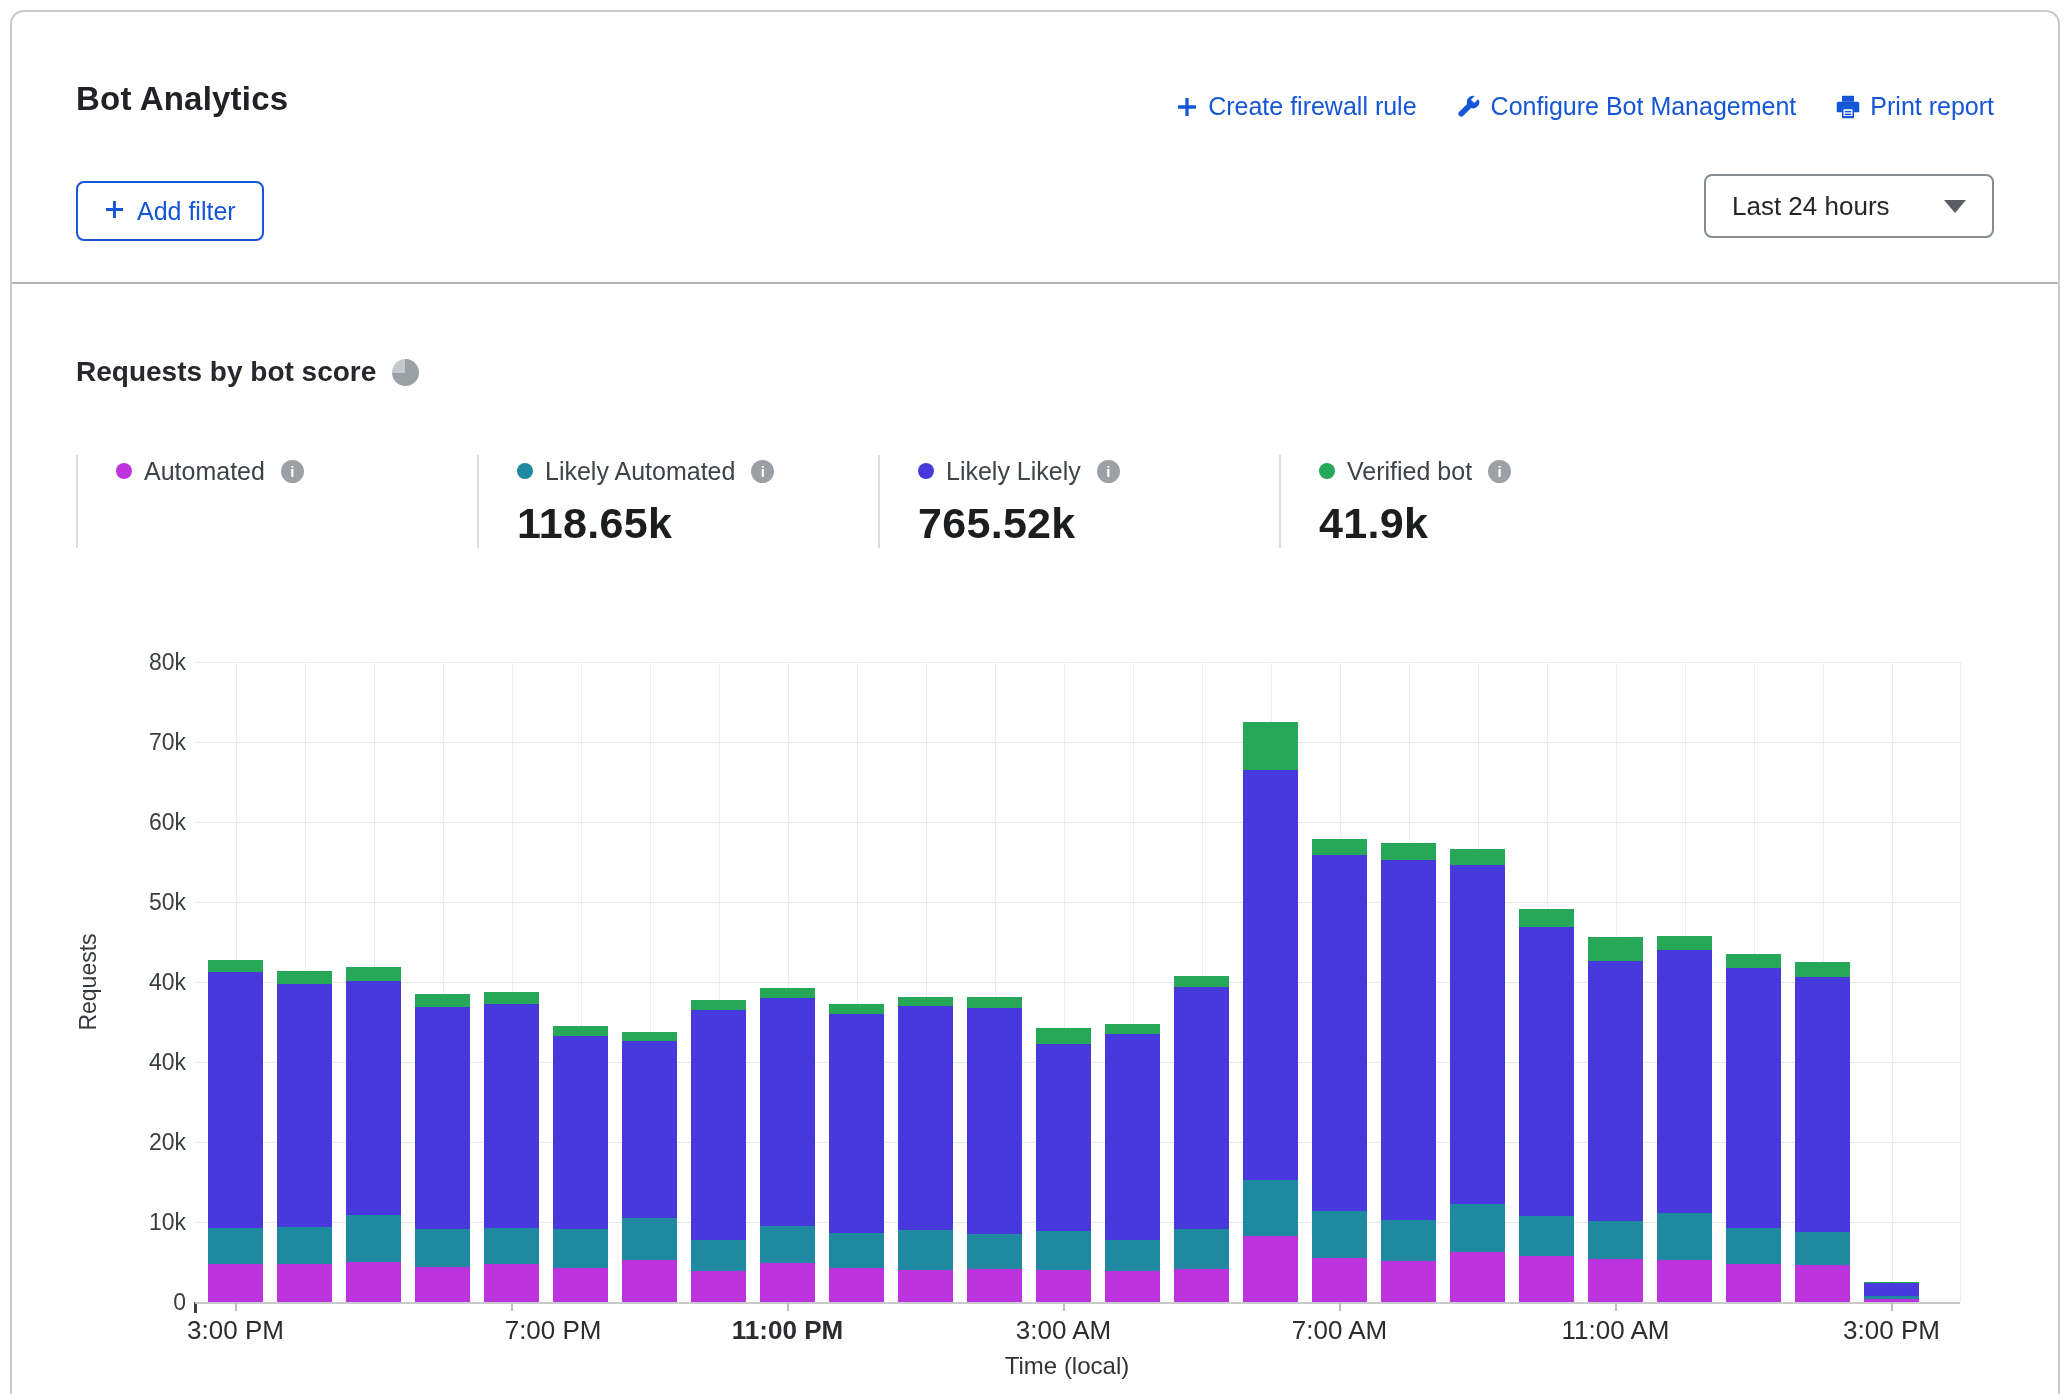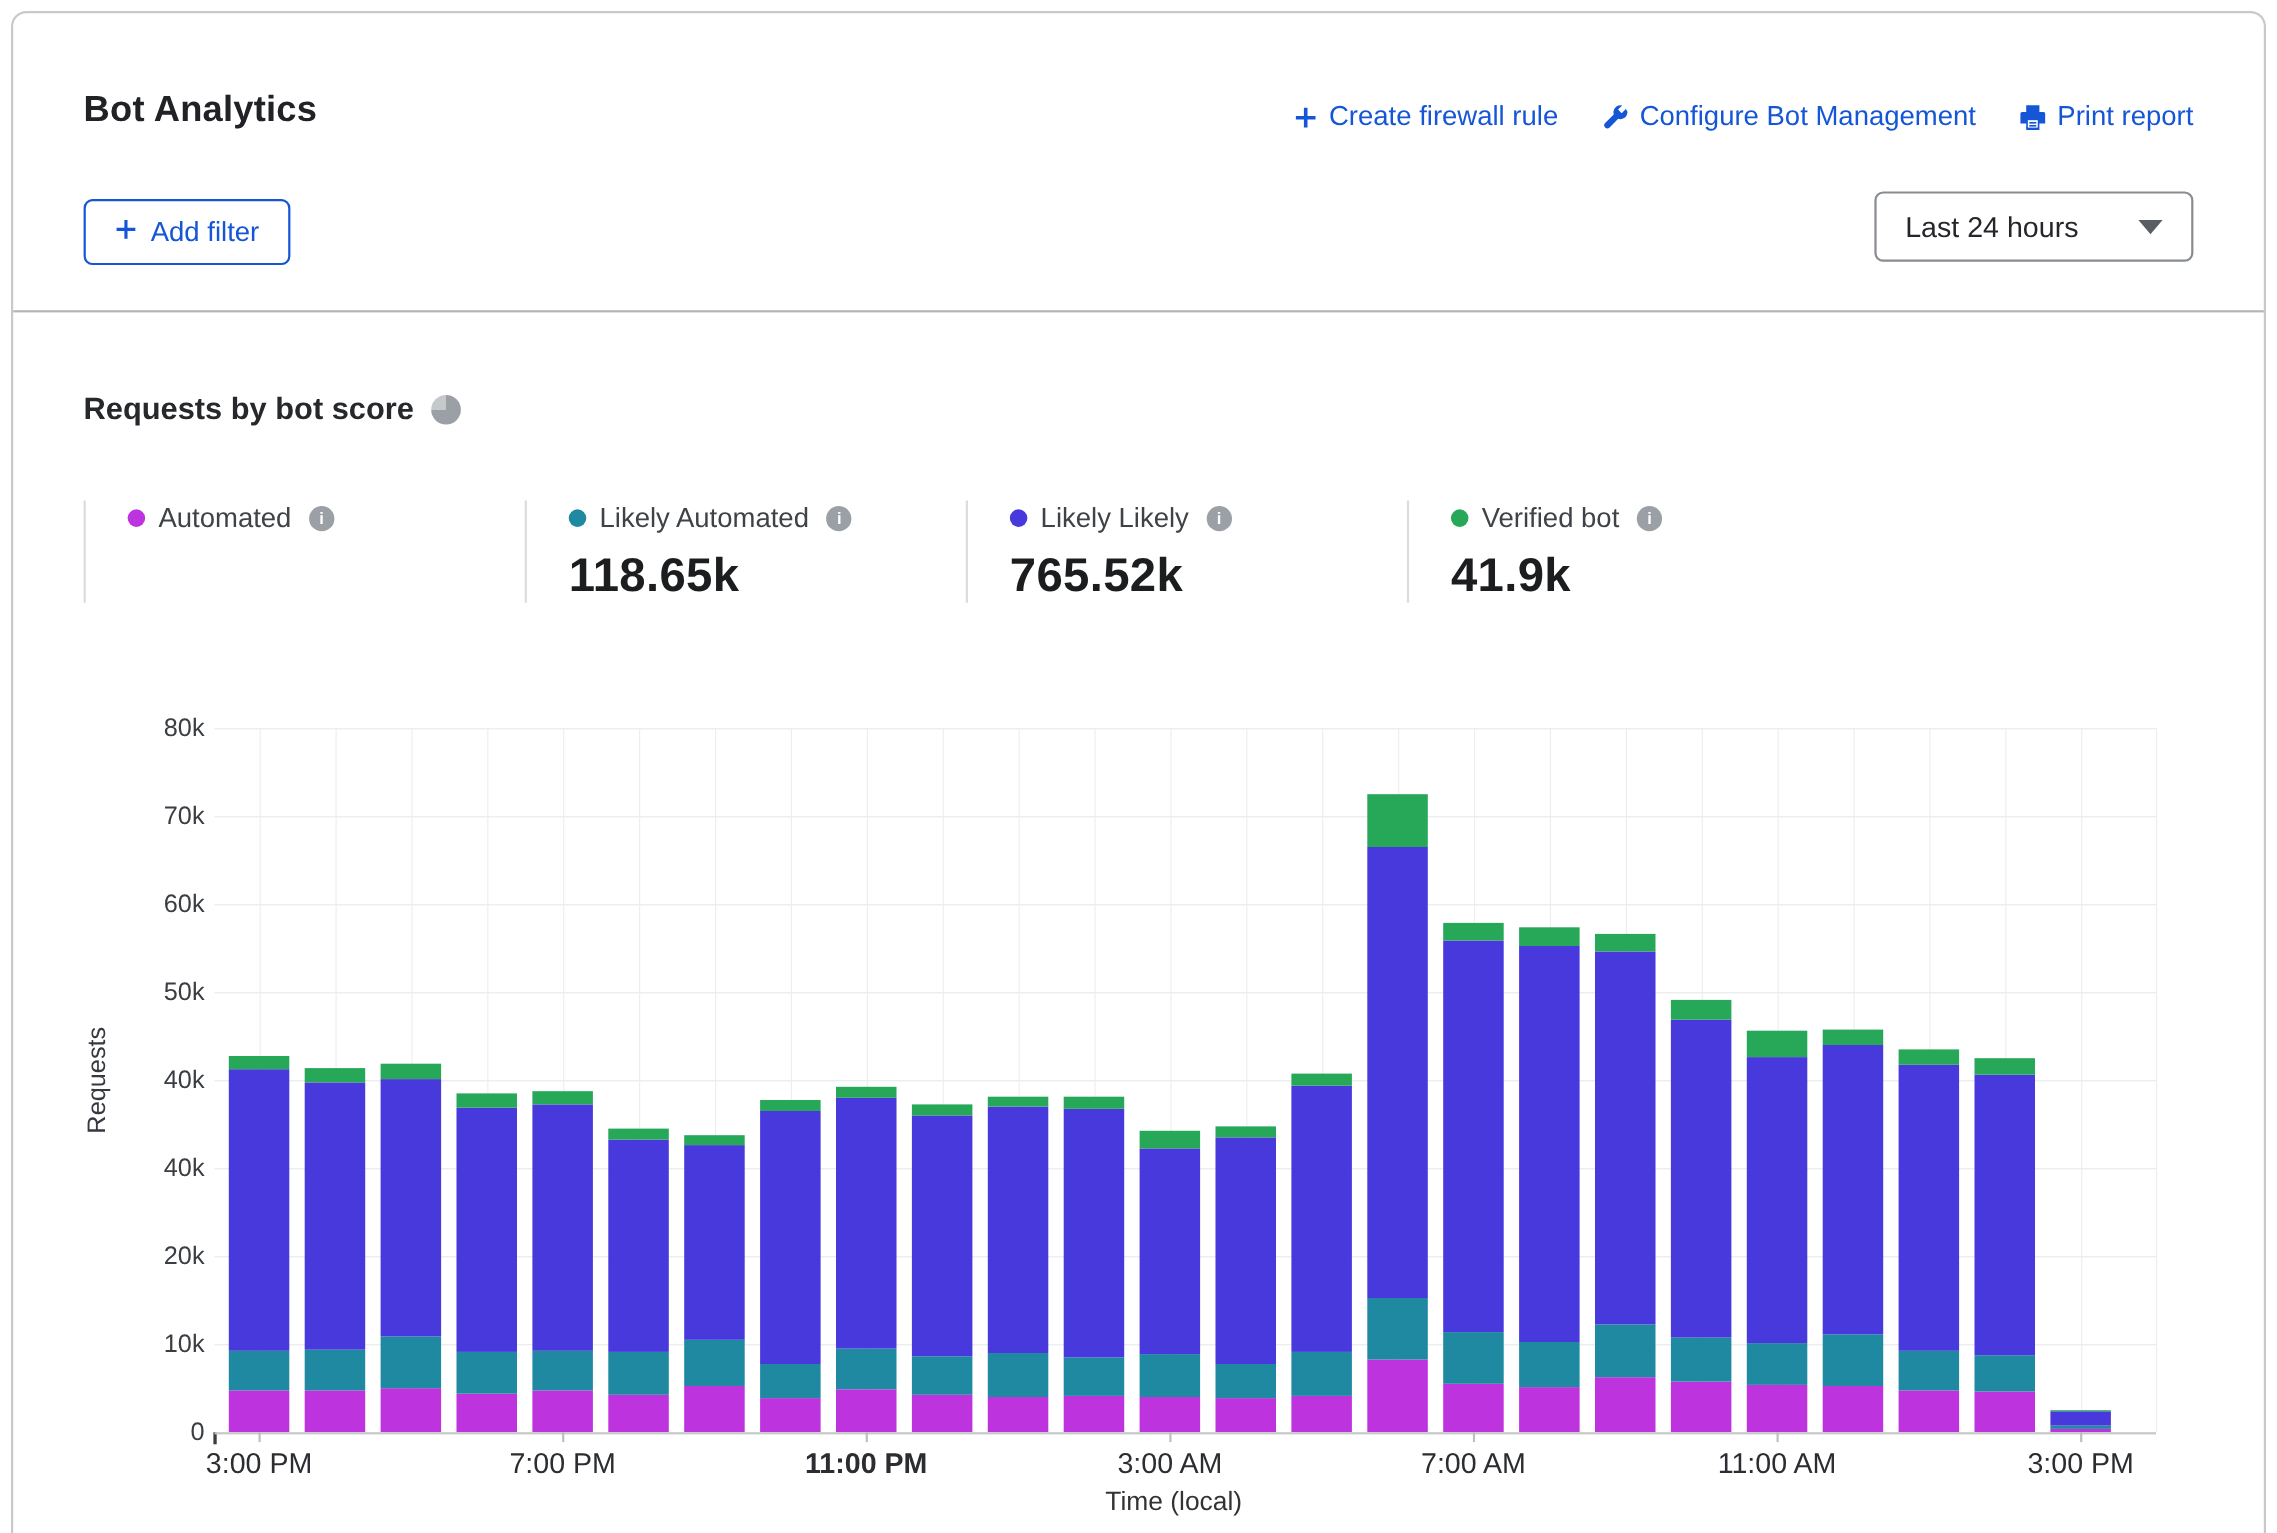--- a/index.html
+++ b/index.html
@@ -295,21 +295,21 @@
     <div class="ytick-label" style="left: 116px; top: 1142px;">20k</div>
     <div class="ytick-label" style="left: 116px; top: 1062px;">40k</div>
     <div class="ytick-label" style="left: 116px; top: 982px;">40k</div>
     <div class="ytick-label" style="left: 116px; top: 902px;">50k</div>
     <div class="ytick-label" style="left: 116px; top: 822px;">60k</div>
     <div class="ytick-label" style="left: 116px; top: 742px;">70k</div>
     <div class="ytick-label" style="left: 116px; top: 662px;">80k</div>
     <div class="xtick-mark" style="left: 234.5px;"></div>
     <div class="xtick-label" style="left: 145.5px;">3:00 PM</div>
     <div class="xtick-mark" style="left: 510.5px;"></div>
-    <div class="xtick-label" style="left: 421.5px;">7:00 PM</div>
+    <div class="xtick-label" style="left: 421.5px; text-align: right;">7:00 PM</div>
     <div class="xtick-mark" style="left: 786.5px;"></div>
     <div class="xtick-label" style="left: 697.5px; font-weight: bold;">11:00 PM</div>
     <div class="xtick-mark" style="left: 1062.5px;"></div>
     <div class="xtick-label" style="left: 973.5px;">3:00 AM</div>
     <div class="xtick-mark" style="left: 1338.5px;"></div>
     <div class="xtick-label" style="left: 1249.5px;">7:00 AM</div>
     <div class="xtick-mark" style="left: 1614.5px;"></div>
     <div class="xtick-label" style="left: 1525.5px;">11:00 AM</div>
     <div class="xtick-mark" style="left: 1890.5px;"></div>
     <div class="xtick-label" style="left: 1801.5px;">3:00 PM</div>

